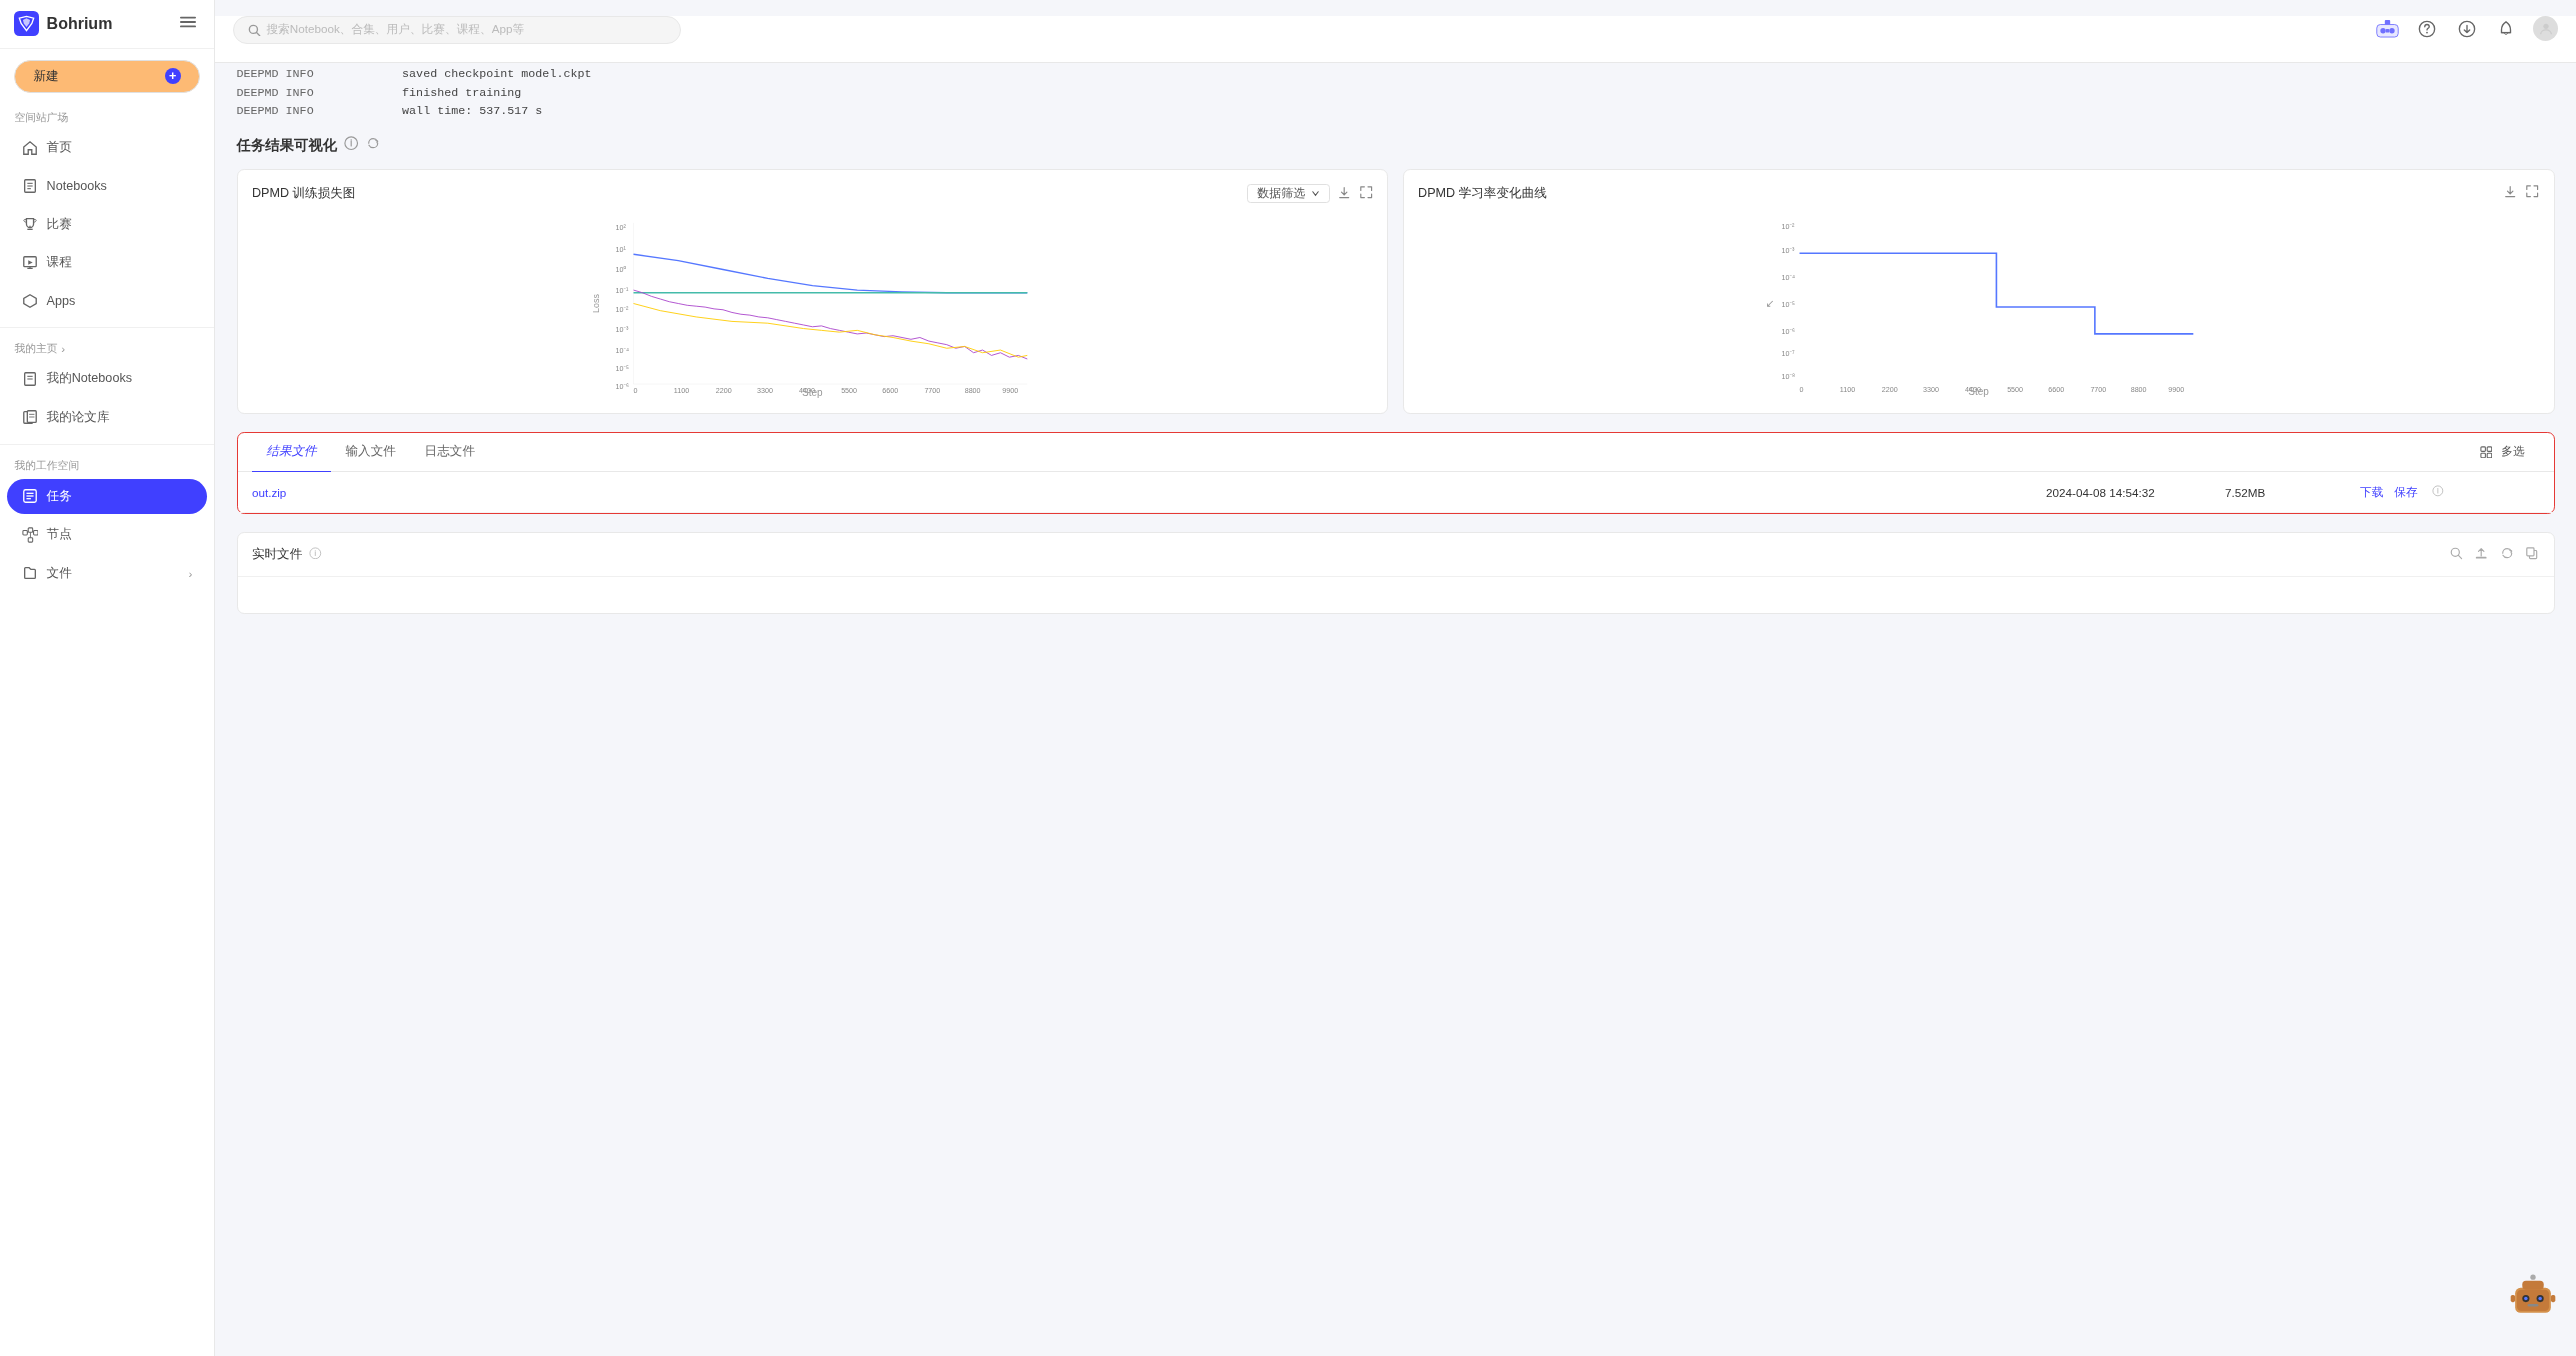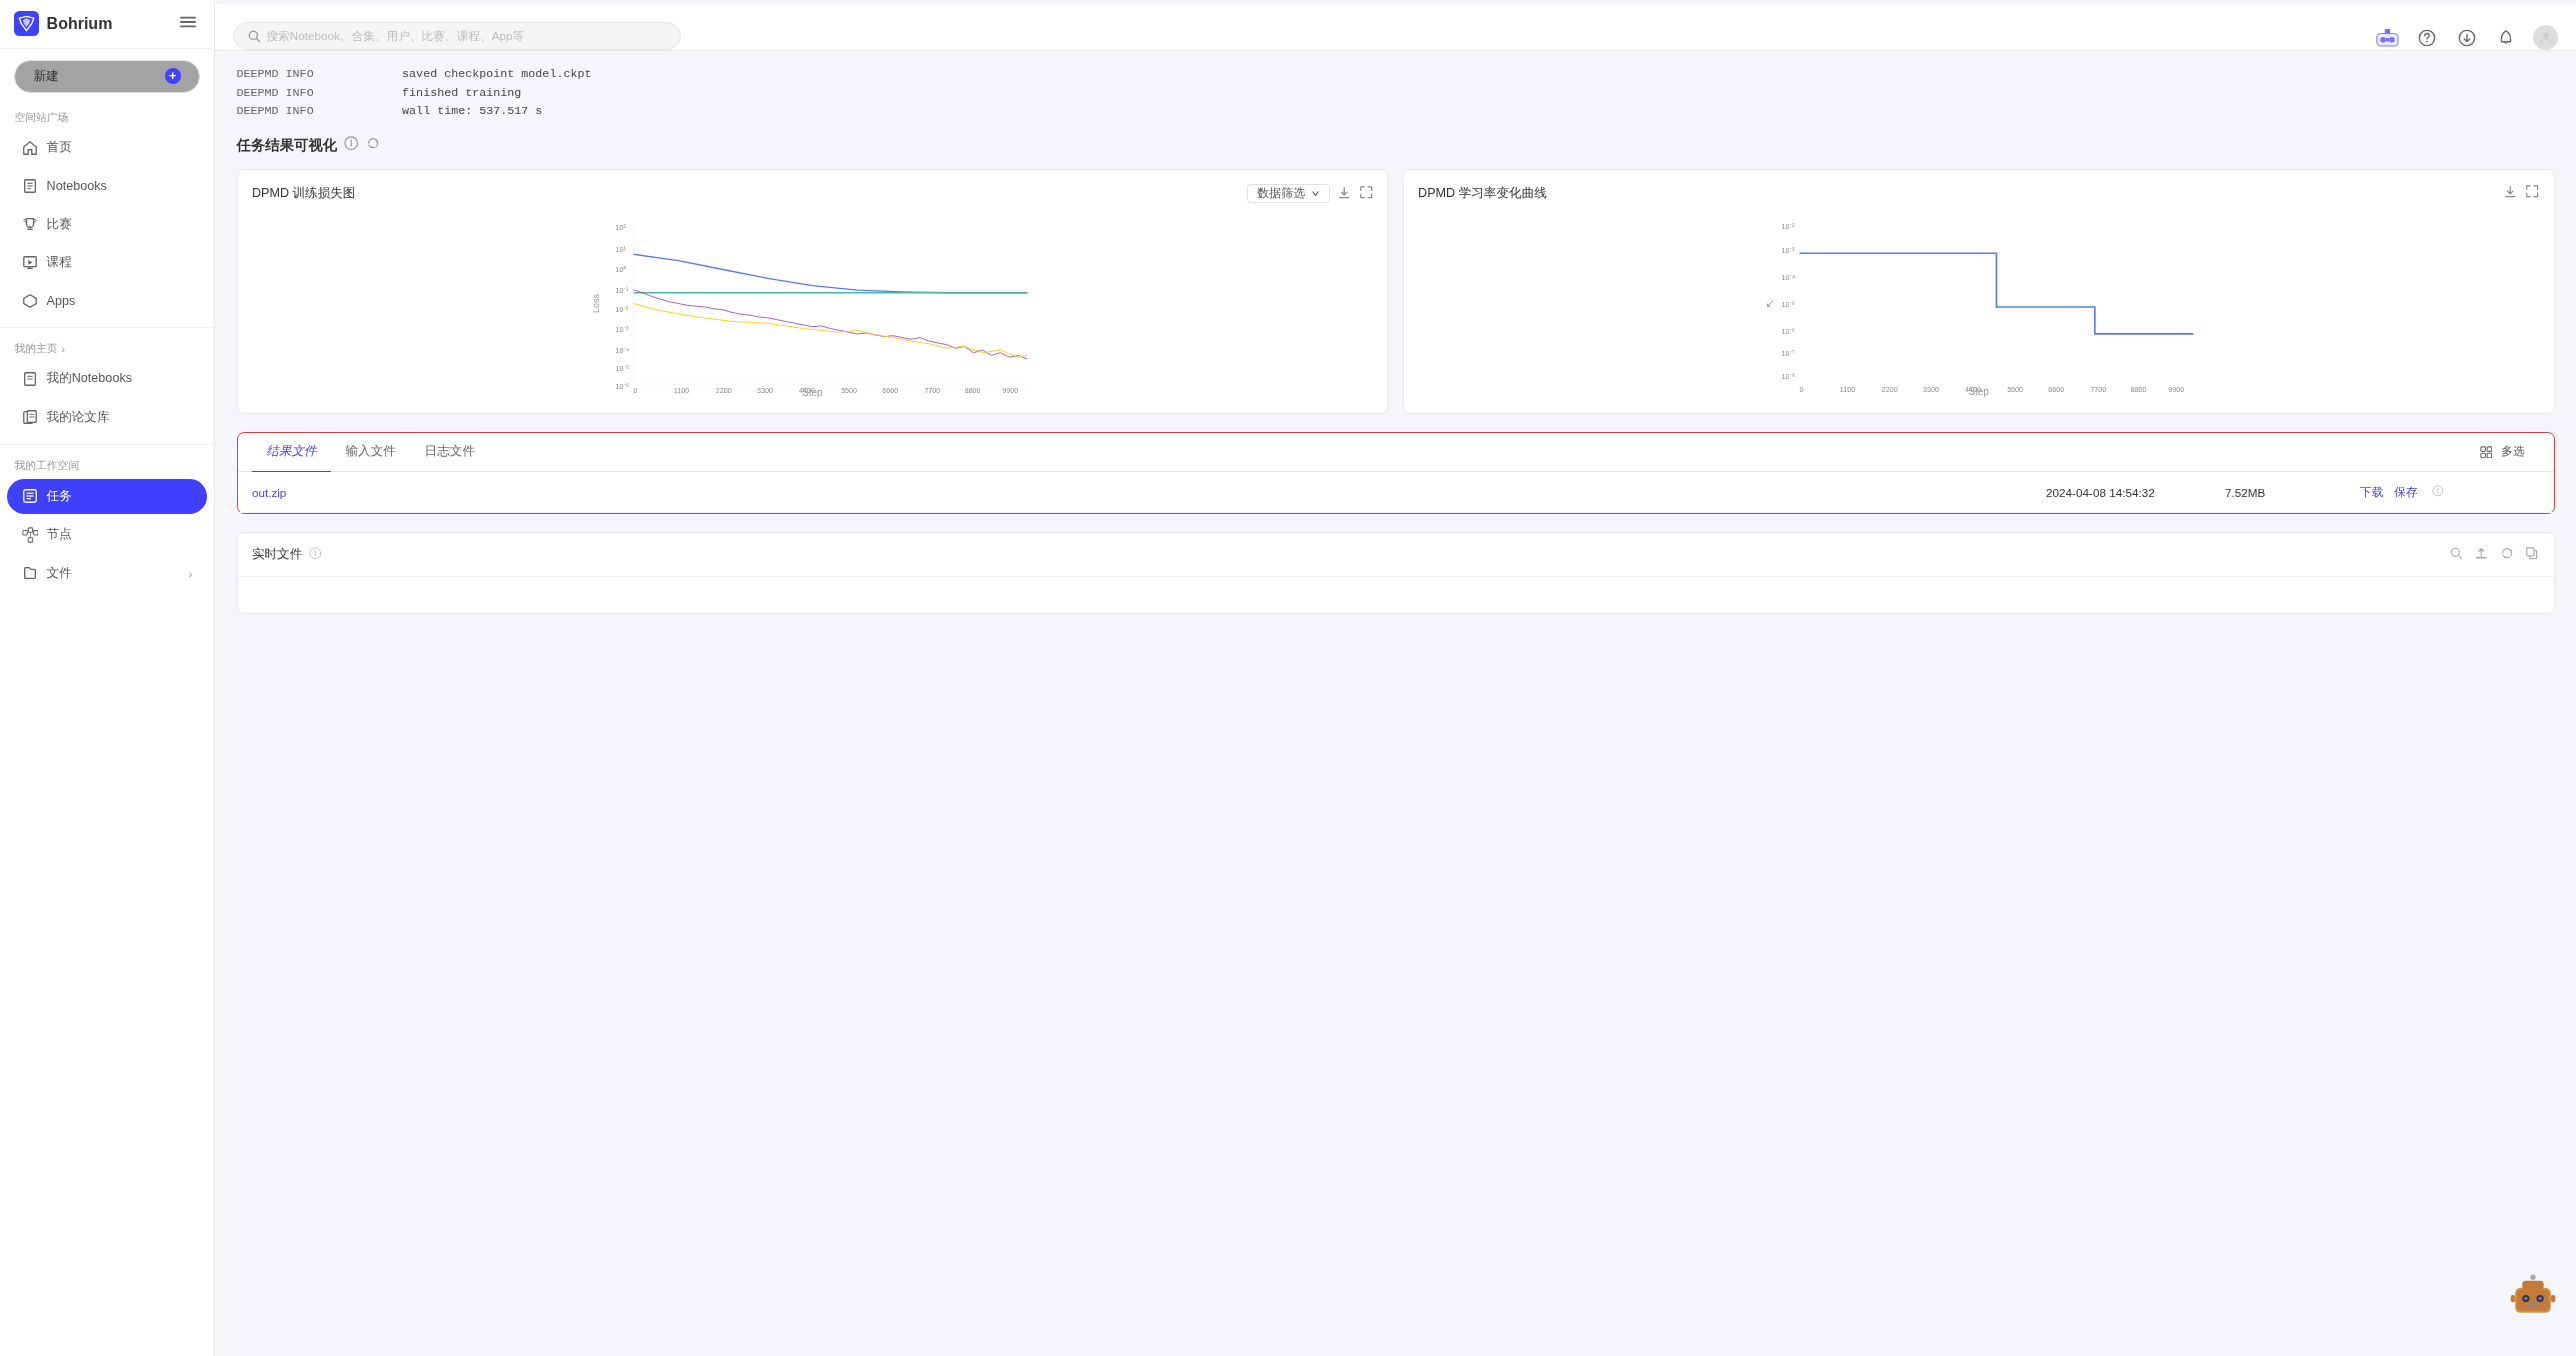--- a/index.html
+++ b/index.html
@@ -9,38 +9,38 @@
     .app-container { display: flex; height: 100vh; overflow: hidden; }
     
     
     .sidebar { width: 215px; min-width: 215px; background: #fff; border-right: 0.9px solid #e8e8e8; display: flex; flex-direction: column; overflow-y: auto; padding-bottom: 18px; }
     
     .sidebar-header { display: flex; align-items: center; padding: 10.8px 14.4px; gap: 7.2px; border-bottom: 0.9px solid #f0f0f0; }
     .logo-icon { width: 25px; height: 25px; }
     .logo-text { font-size: 16px; font-weight: 600; color: #333; }
     .menu-toggle { margin-left: auto; cursor: pointer; padding: 3.6px; }
     
-    .new-btn { margin: 10.8px 14.4px; display: flex; align-items: center; gap: 7.2px; padding: 7.2px 18px; border: 0.9px solid #e0e0e0; border-radius: 18px; cursor: pointer; background: #a3a3a3; color: #333; font-size: 12.6px; }
+    .new-btn { margin: 10.8px 14.4px; display: flex; align-items: center; gap: 7.2px; padding: 7.2px 18px; border: 0.9px solid #e0e0e0; border-radius: 18px; cursor: pointer; background: #fdba74; color: #333; font-size: 12.6px; }
     .new-btn .plus-icon { width: 16px; height: 16px; background: #4040ff; border-radius: 50%; color: #fff; display: flex; align-items: center; justify-content: center; font-size: 12.6px; font-weight: bold; margin-left: auto; }
     
     .sidebar-section-label { padding: 7.2px 14.4px 3.6px; font-size: 10.8px; color: #999; }
     
     .sidebar-item { display: flex; align-items: center; gap: 9px; padding: 9px 14.4px; cursor: pointer; border-radius: 5.4px; margin: 1.8px 7.2px; color: #555; transition: background 0.15s; }
     .sidebar-item-label { font-size: 12.6px; }
     
     .sidebar-divider { height: 0.9px; background: #f0f0f0; margin: 7.2px 0; }
     
     
     .task-active { background: #4040ff !important; color: #fff !important; border-radius: 18px; }
     
     
     .main-content { flex: 1; overflow-y: auto; display: flex; flex-direction: column; }
     
     
-    .topbar { height: 47px; background: #fff; border-bottom: 0.9px solid #e8e8e8; display: flex; align-items: flex-end; padding: 0 18px; gap: 14.4px; position: sticky; top: 4px; z-index: 100; }
+    .topbar { height: 47px; background: #fff; border-bottom: 0.9px solid #e8e8e8; display: flex; align-items: flex-start; padding: 0 18px; gap: 14.4px; position: sticky; top: 16px; z-index: 100; }
     .search-bar { flex: 1; max-width: 448px; background: #f5f5f5; border: 0.9px solid #e8e8e8; border-radius: 18px; padding: 5.4px 14.4px; font-size: 11.7px; color: #999; cursor: pointer; display: flex; align-items: center; }
     .topbar-right { margin-left: auto; display: flex; align-items: center; gap: 14.4px; }
     .topbar-icon { width: 25px; height: 25px; cursor: pointer; display: flex; align-items: center; justify-content: center; color: #555; }
     .avatar { width: 25px; height: 25px; border-radius: 50%; background: #ddd; display: flex; align-items: center; justify-content: center; }
     
     
     .page-body { padding: 18px 21.5px; flex: 1; }
     
     
     .terminal-log { background: transparent; margin-bottom: 14.4px; font-family: 'Courier New', monospace; font-size: 11.7px; color: #444; }

